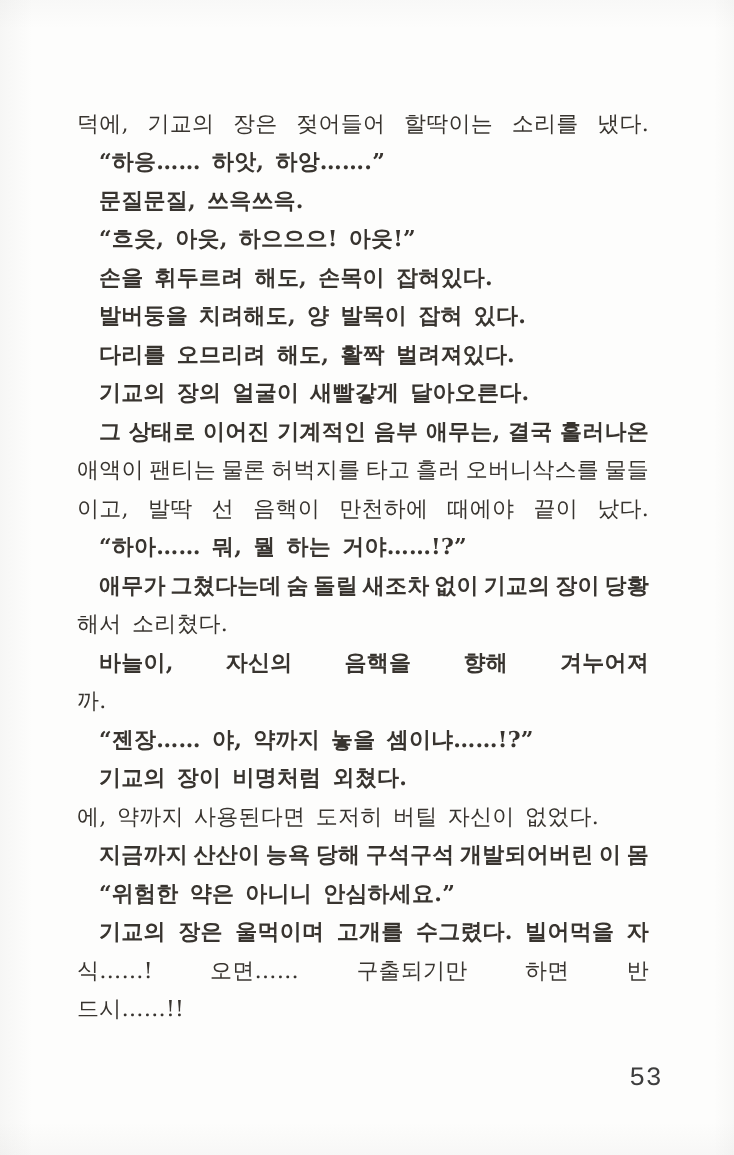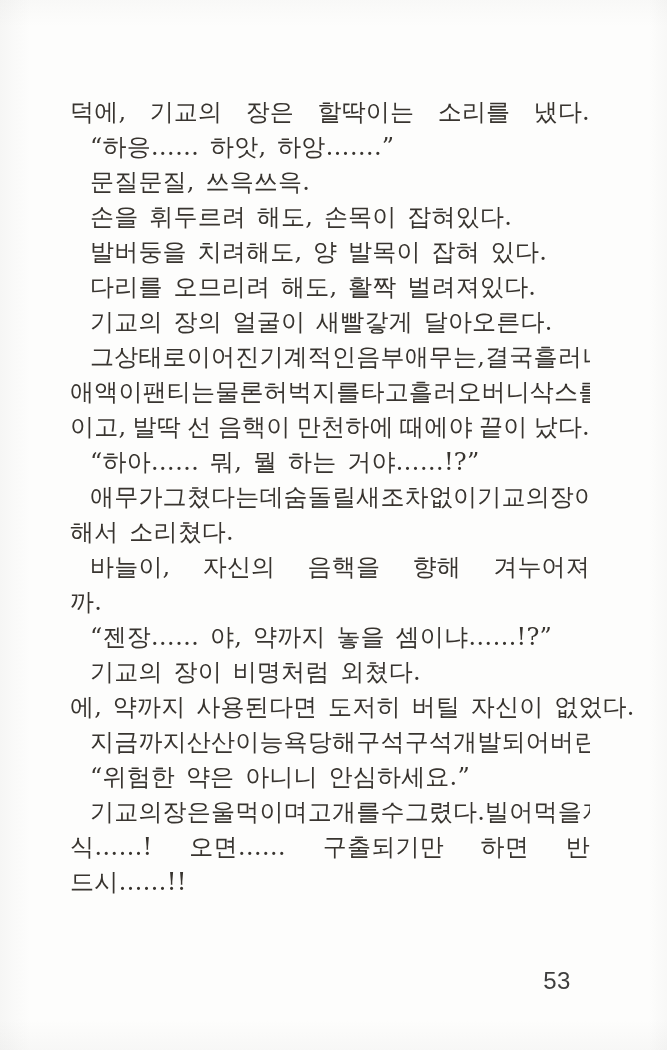--- a/index.html
+++ b/index.html
@@ -21,64 +21,66 @@
       linear-gradient(270deg, rgba(120,120,118,0.04) 0px, rgba(120,120,118,0.0) 18px),
       linear-gradient(180deg, rgba(120,120,118,0.035) 0px, rgba(120,120,118,0.0) 26px),
       linear-gradient(0deg, rgba(120,120,118,0.045) 0px, rgba(120,120,118,0.0) 30px),
       var(--paper);
   }
   .text-block{
     position:absolute;
     left:70px; top:95px;
     width:520px;
     color:var(--ink);
-    font-size:24px;
+    font-size:20px;
     line-height:35px;
     letter-spacing:0.2px;
   }
   .line{
     height:35px;
     white-space:pre;
     word-spacing:3px;
     box-sizing:border-box;
   }
-  .line.indent{ padding-left:20px; }
+  .line.indent{ padding-left:20px;font-weight:bold; }
   .line.fill{
     display:flex;
     justify-content:space-between;
     white-space:normal;
     overflow:hidden;
   }
   .line.fill span{ white-space:pre; flex:0 0 auto; }
   .page-number{
     position:absolute;
-    left:534px; top:967px;
+    left:564px; top:967px;
     width:46px;
     text-align:center;
     color:#3e3e3e;
-    font-family:Liberation Sans, sans-serif;
+    font-family:Liberation Mono, monospace;
     font-size:24px;
     letter-spacing:0.5px;
   }
 </style>
 </head>
 <body>
 
 <div class="page">
   <div class="text-block">
       <div class="line fill">
         <span>덕에,</span>
         <span>기교의</span>
         <span>장은</span>
+        <span>젖어들어</span>
         <span>할딱이는</span>
         <span>소리를</span>
         <span>냈다.</span>
       </div>
       <div class="line indent">“하응…… 하앗, 하앙…….”</div>
       <div class="line indent">문질문질, 쓰윽쓰윽.</div>
+      <div class="line indent">“흐읏, 아읏, 하으으으! 아읏!”</div>
       <div class="line indent">손을 휘두르려 해도, 손목이 잡혀있다.</div>
       <div class="line indent">발버둥을 치려해도, 양 발목이 잡혀 있다.</div>
       <div class="line indent">다리를 오므리려 해도, 활짝 벌려져있다.</div>
       <div class="line indent">기교의 장의 얼굴이 새빨갛게 달아오른다.</div>
       <div class="line indent fill">
         <span>그</span>
         <span>상태로</span>
         <span>이어진</span>
         <span>기계적인</span>
         <span>음부</span>

